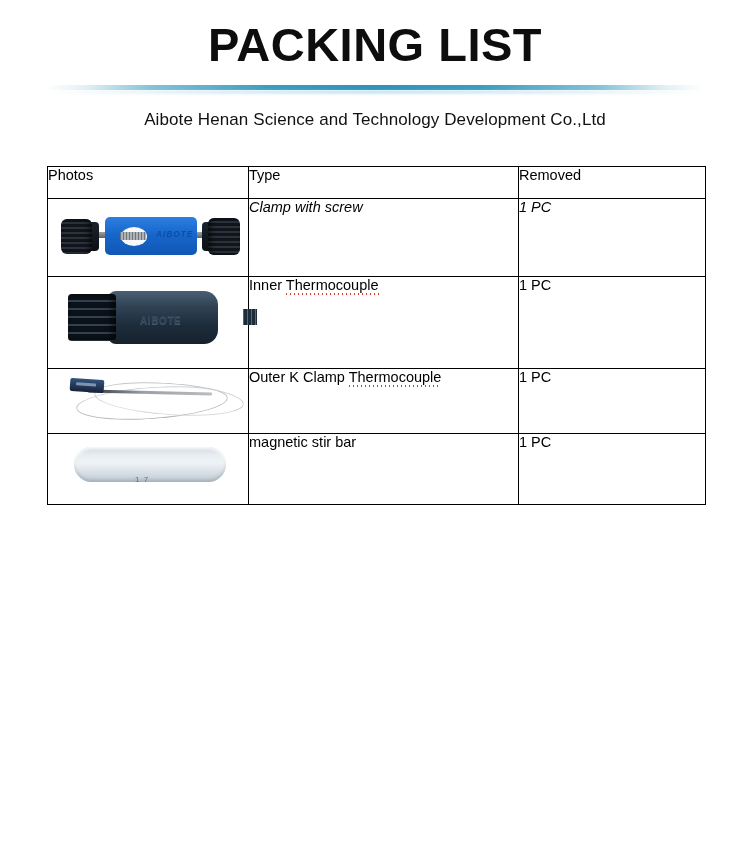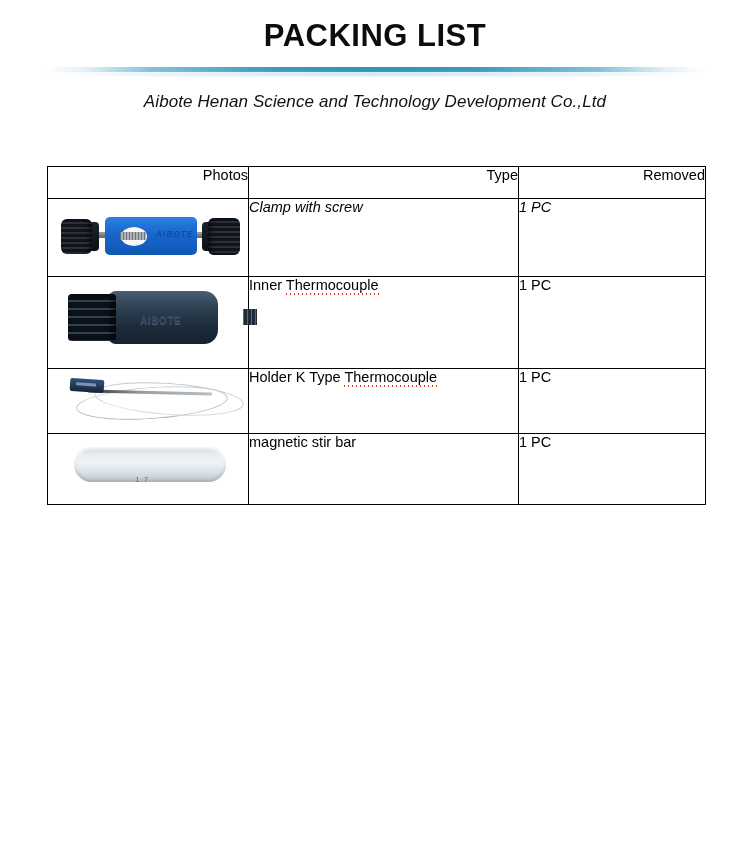--- a/index.html
+++ b/index.html
@@ -16,21 +16,21 @@
     position: relative;
   }
 
   
   .doc-header {
     width: 750px;
     padding-top: 18px;
     text-align: center;
   }
   .doc-title {
-    font-size: 31px;
+    font-size: 47px;
     font-weight: bold;
     letter-spacing: 0.5px;
     color: #0d0d0d;
     line-height: 1.15;
     margin: 0;
   }
   .title-divider {
     width: 660px;
     height: 5px;
     margin: 13px auto 0 auto;
@@ -56,21 +56,20 @@
         rgba(140,199,222,0.45) 50%,
         rgba(175,214,232,0.35) 80%,
         rgba(255,255,255,0) 100%);
     filter: blur(1px);
   }
   .company-name {
     font-size: 17px;
     color: #111111;
     margin: 16px 0 0 0;
     letter-spacing: 0.1px;
-    font-style: italic;
   }
 
   
   .packing-table {
     position: absolute;
     left: 47px;
     top: 166px;
     width: 658px;
     border-collapse: collapse;
     table-layout: fixed;
@@ -79,21 +78,21 @@
     border: 1px solid #000000;
     vertical-align: top;
     padding: 0;
   }
   .col-photo  { width: 201px; }
   .col-item   { width: 270px; }
   .col-qty    { width: 187px; }
 
   .hdr-cell {
     height: 31px;
-    text-align: right;
+    text-align: left;
     font-weight: normal;
     font-size: 14.5px;
     padding: 6px 0 0 11px;
   }
   .item-cell, .qty-cell {
     font-size: 14.5px;
     padding: 9px 0 0 11px;
   }
   .spell-error {
     background-image: linear-gradient(to right,
@@ -437,21 +436,21 @@
 
     <tr class="r5">
       <td class="photo-cell">
         <div class="outertc">
           <div class="otc-loop1"></div>
           <div class="otc-loop2"></div>
           <div class="otc-probe"></div>
           <div class="otc-plug"></div>
         </div>
       </td>
-      <td class="item-cell"><span>Holder K Type </span><span class="spell-error">Thermocouple</span></td>
+      <td class="item-cell"><span>Outer K Clamp </span><span class="spell-error">Thermocouple</span></td>
       <td class="qty-cell">1 PC</td>
     </tr>
 
     <tr class="r6">
       <td class="photo-cell">
         <div class="stirbar">
           <div class="stir-body"></div>
           <div class="stir-mark">1 7</div>
         </div>
       </td>

